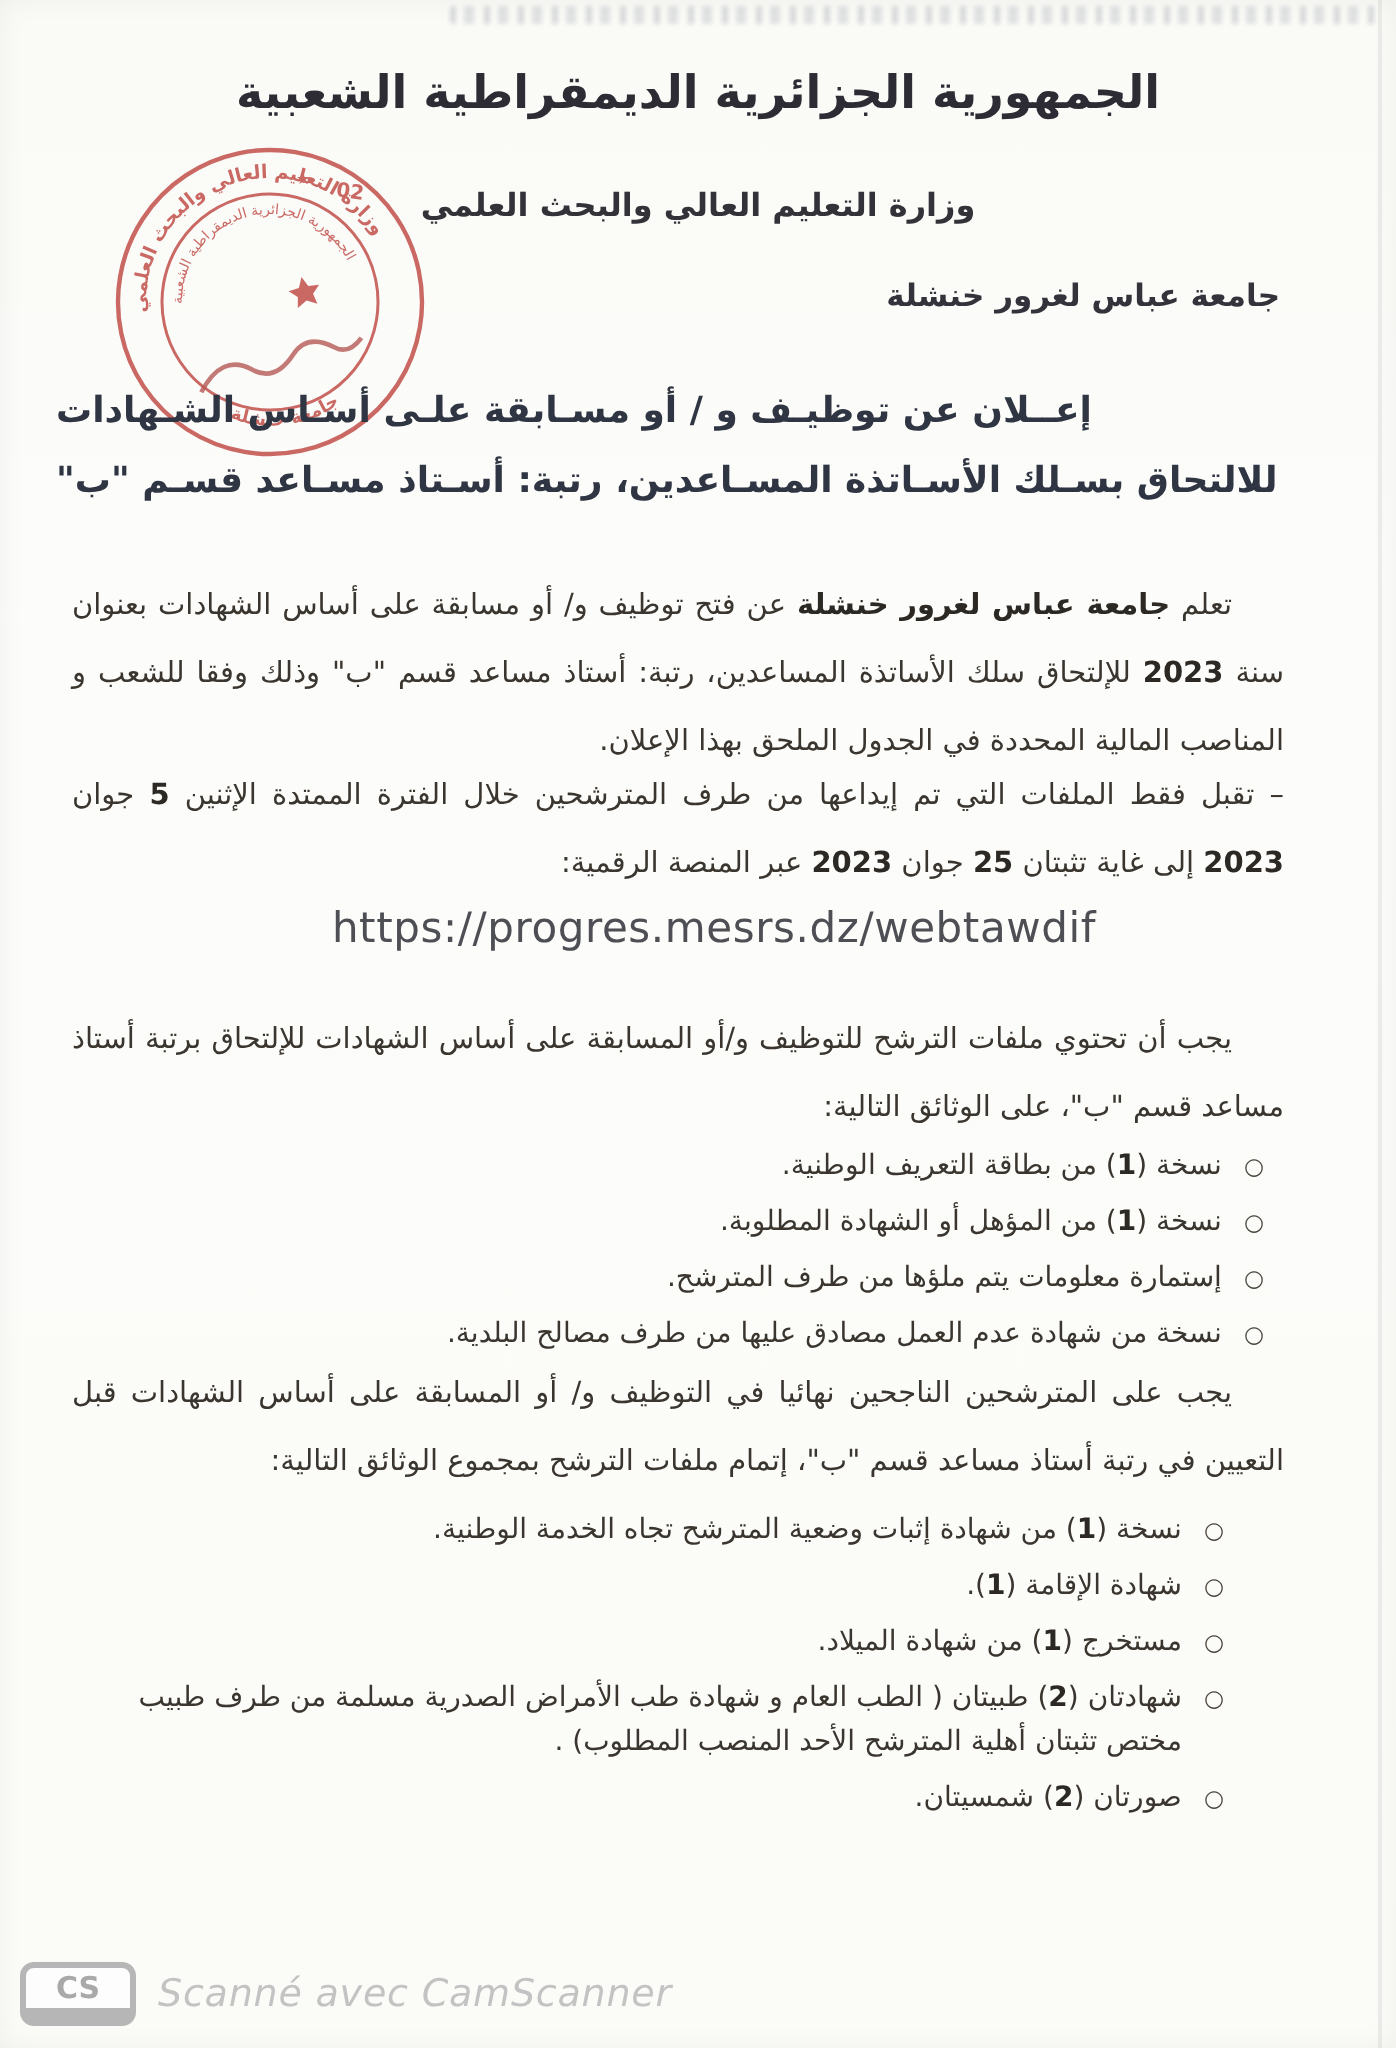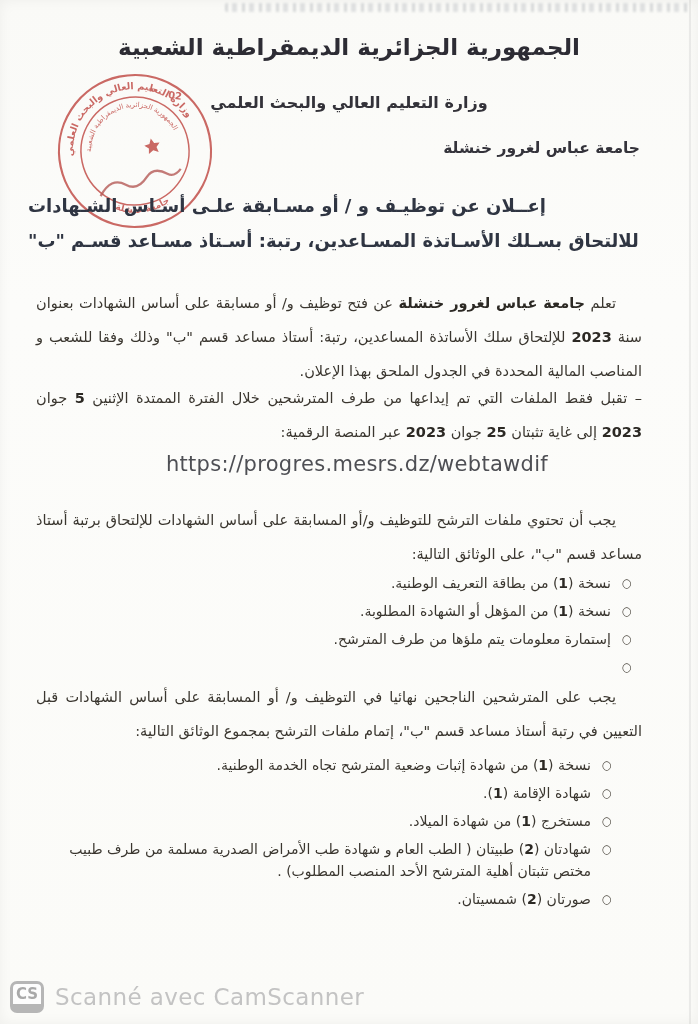--- a/index.html
+++ b/index.html
@@ -41,24 +41,24 @@
   #list-1{top:572px;right:66px;left:48px;}
   #list-2{top:754px;right:86px;left:38px;}
   .doc-item{display:flex;gap:11px;margin-bottom:6px;font-size:14px;line-height:22px;
     align-items:flex-start;color:#3a362f;}
   .bullet{font-size:11.5px;line-height:22px;color:#4c473f;flex:0 0 auto;}
   
   .stamp{position:absolute;left:50px;top:66px;transform:rotate(-12deg);opacity:.85;}
   
   .cam-footer{position:absolute;top:981px;left:10px;display:flex;align-items:center;
     gap:11px;direction:ltr;}
-  .cs-badge{width:34px;height:32px;box-sizing:border-box;border:3px solid #b6b6b6;
+  .cs-badge{width:58px;height:32px;box-sizing:border-box;border:3px solid #b6b6b6;
     border-bottom:9px solid #b6b6b6;border-radius:7px;background:#fdfdfd;color:#a9a9a9;
     font-size:15px;font-weight:bold;display:flex;align-items:center;justify-content:center;}
-  .cam-text{font-size:23px;color:#c3c3c3;letter-spacing:.4px;}
+  .cam-text{font-size:19px;color:#c3c3c3;letter-spacing:.4px;font-style:italic;}
 </style>
 </head>
 <body>
 
 <div class="page">
 
   <div class="top-bleed"></div>
   <div class="scan-edge"></div>
 
   <svg class="stamp" width="170" height="170" viewBox="0 0 170 170">
@@ -114,20 +114,21 @@
     <div class="doc-item">
       <span class="bullet">○</span>
       <span class="doc-text"><span>نسخة (</span><span class="b">1</span><span>) من المؤهل أو الشهادة المطلوبة.</span></span>
     </div>
     <div class="doc-item">
       <span class="bullet">○</span>
       <span class="doc-text"><span>إستمارة معلومات يتم ملؤها من طرف المترشح.</span></span>
     </div>
     <div class="doc-item">
       <span class="bullet">○</span>
+      <span class="doc-text"><span>نسخة من شهادة عدم العمل مصادق عليها من طرف مصالح البلدية.</span></span>
     </div>
   </div>
 
   <p class="para indent" id="para-final"><span>يجب على المترشحين الناجحين نهائيا في التوظيف و/ أو المسابقة على أساس الشهادات قبل التعيين في رتبة أستاذ مساعد قسم "ب"، إتمام ملفات الترشح بمجموع الوثائق التالية:</span></p>
 
   <div class="doc-list" id="list-2">
     <div class="doc-item">
       <span class="bullet">○</span>
       <span class="doc-text"><span>نسخة (</span><span class="b">1</span><span>) من شهادة إثبات وضعية المترشح تجاه الخدمة الوطنية.</span></span>
     </div>

